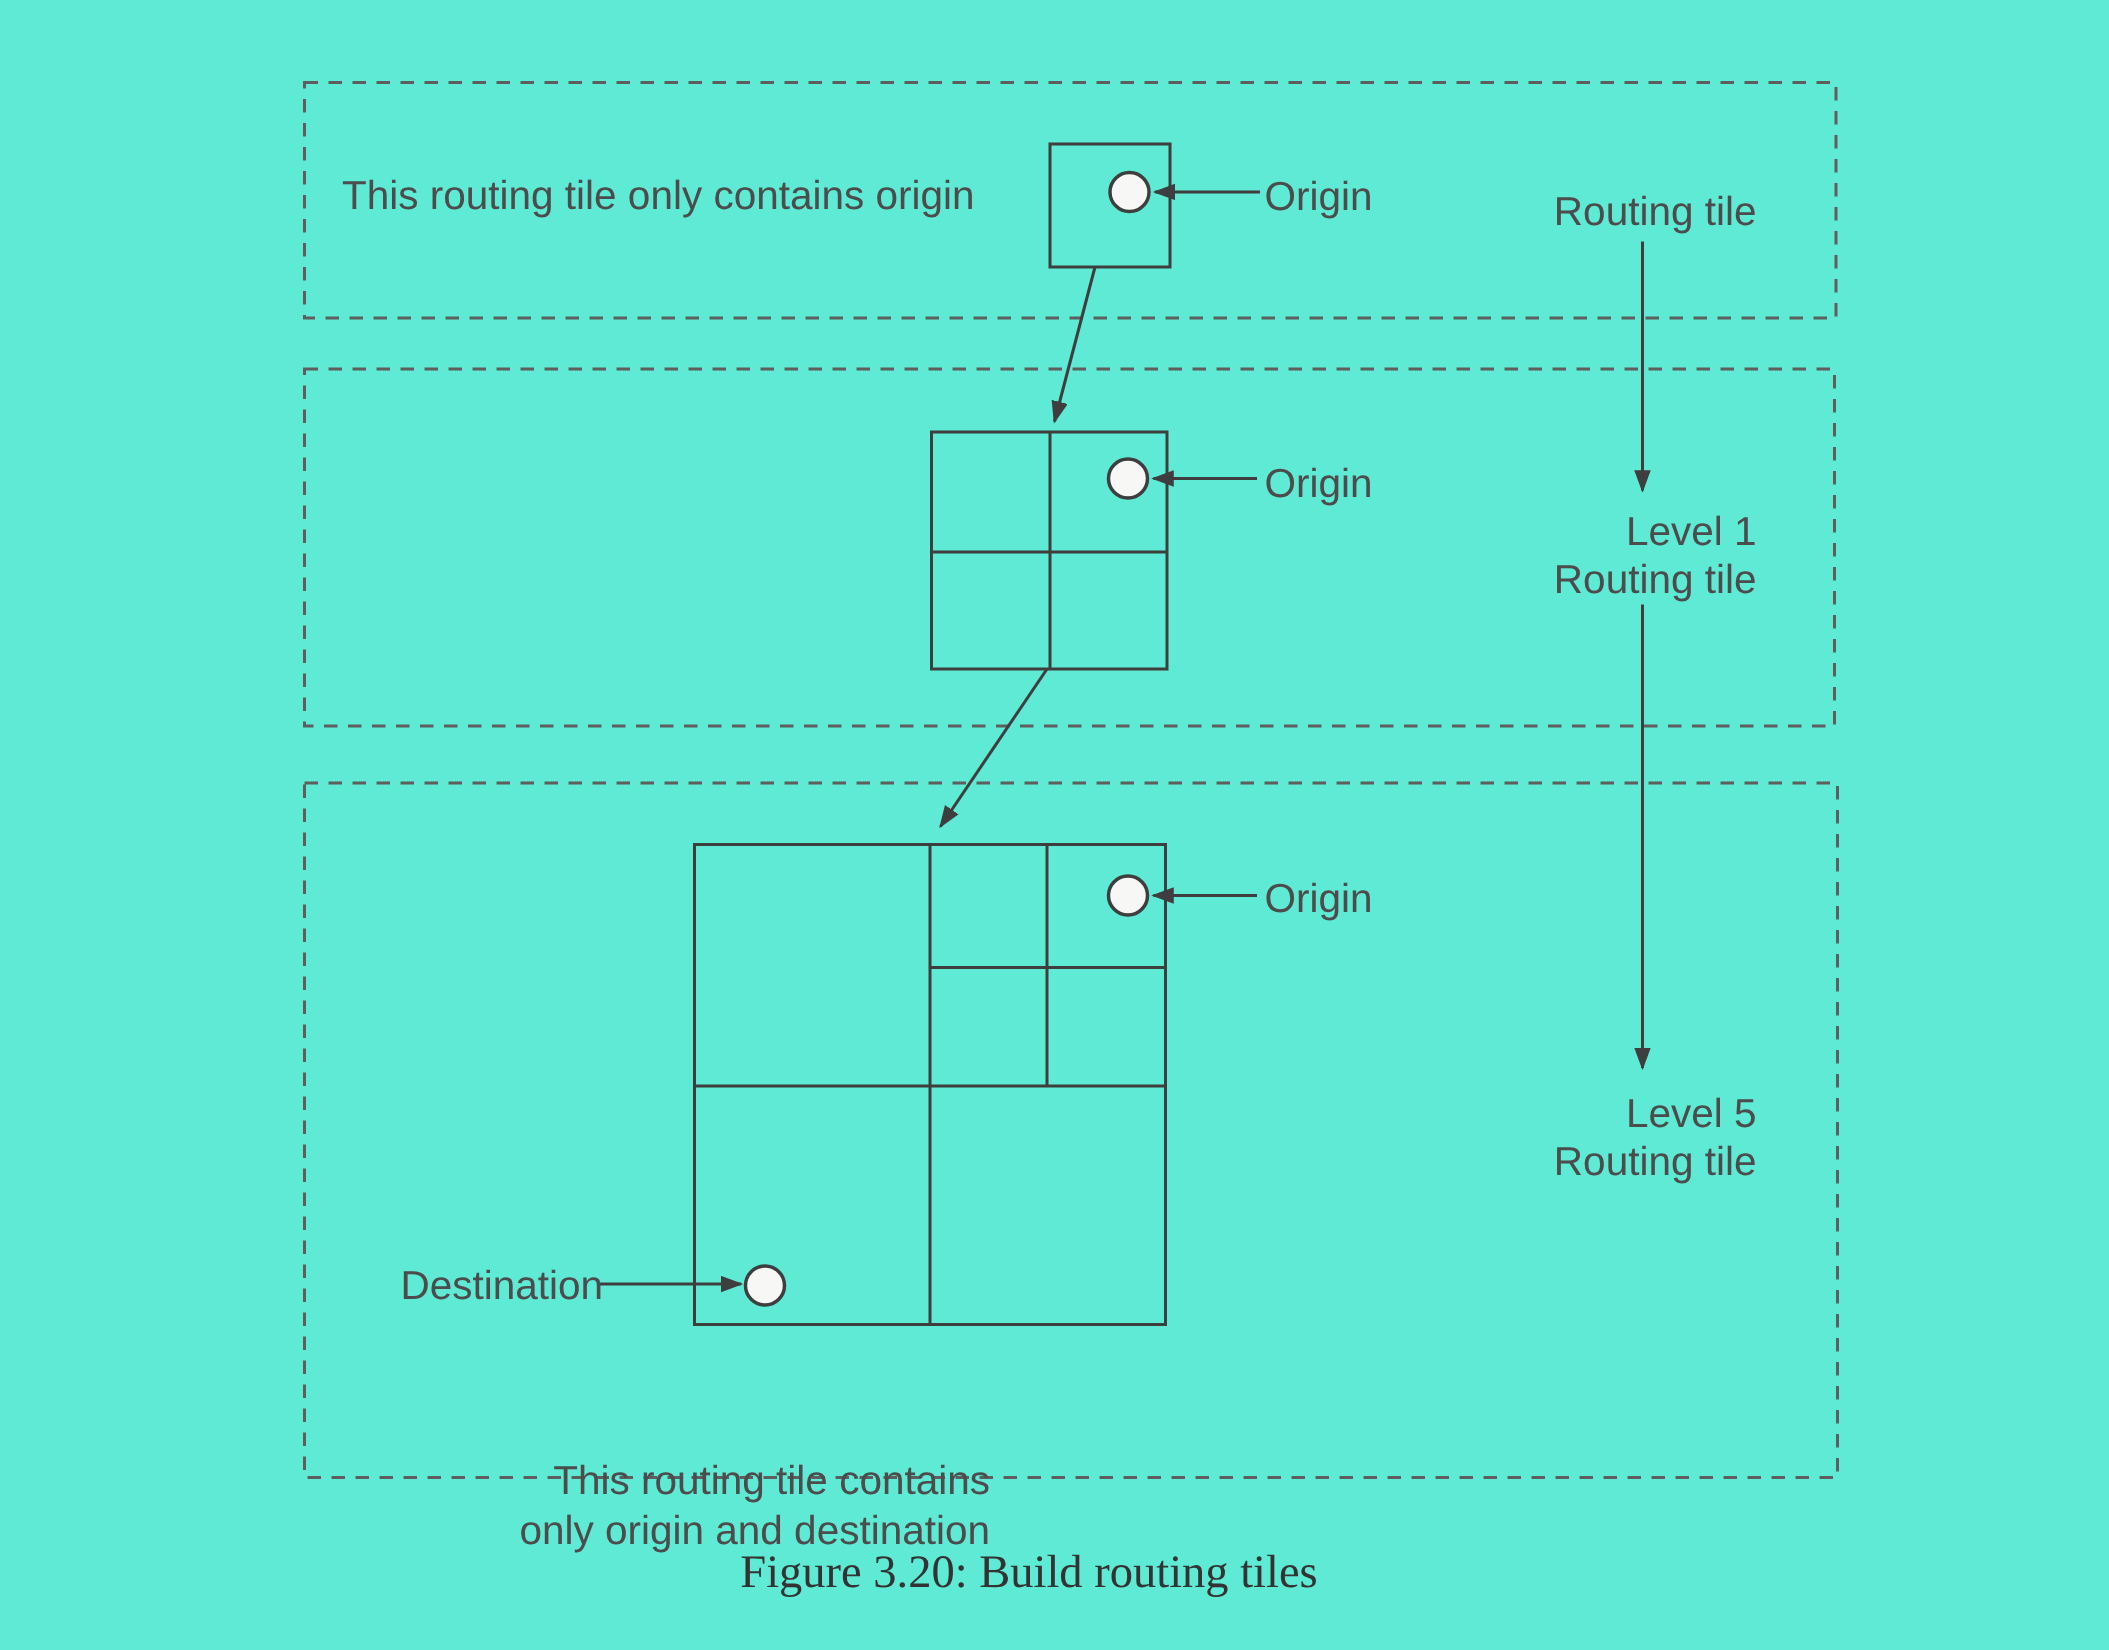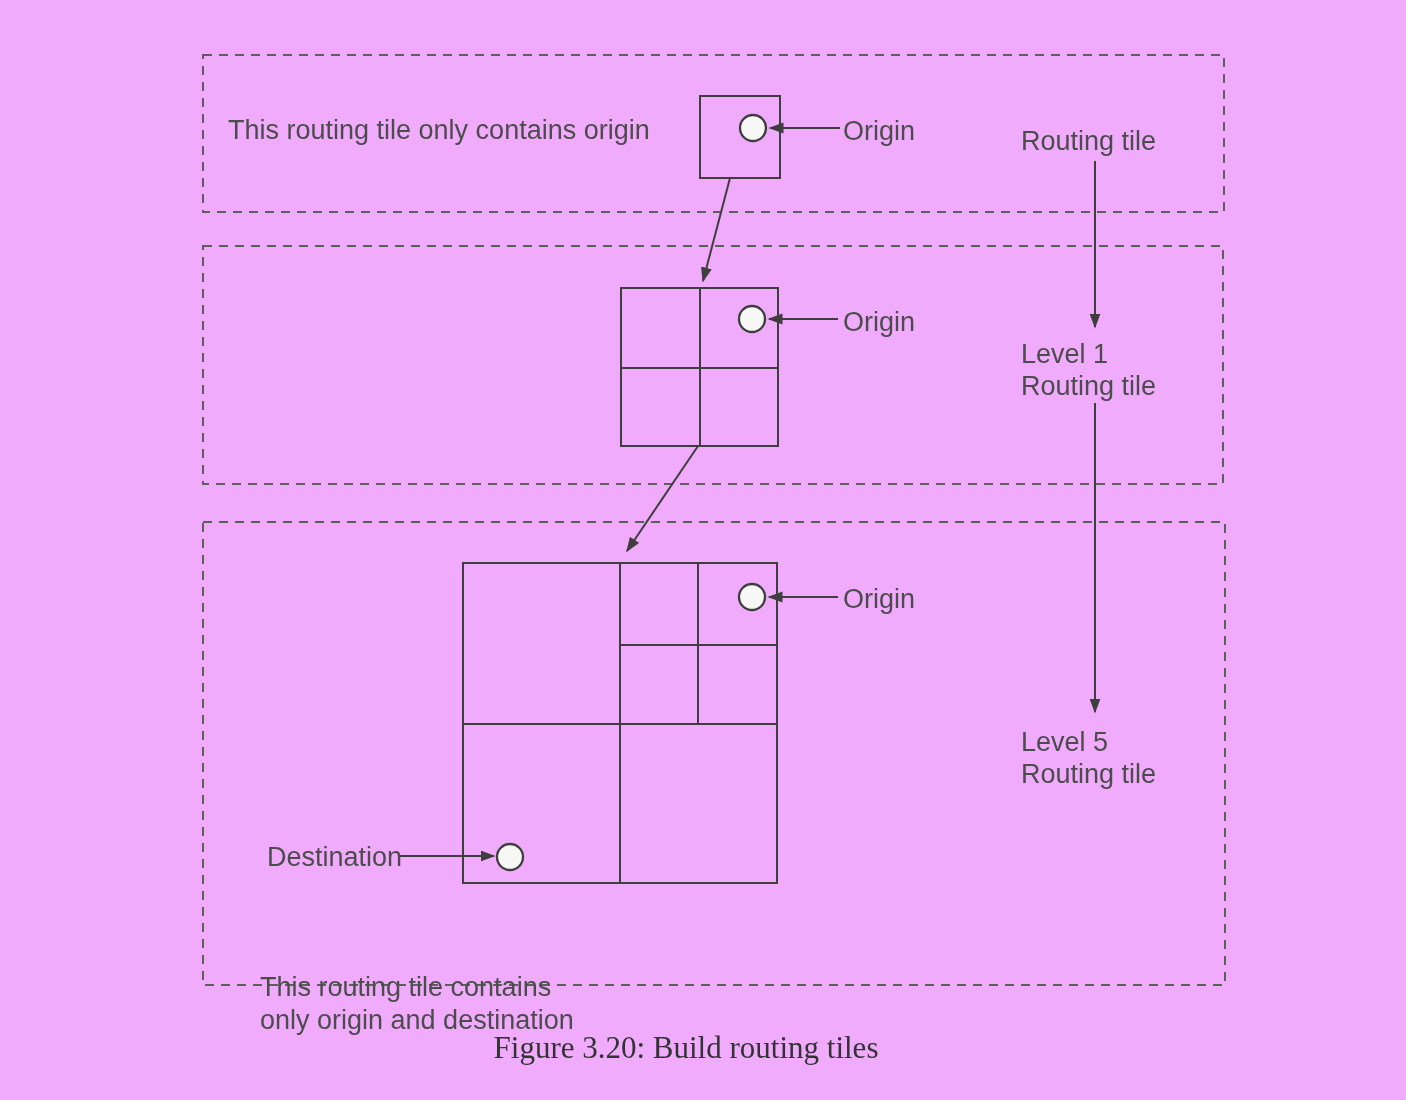--- a/index.html
+++ b/index.html
@@ -4,39 +4,39 @@
 <style>
   html, body {
     margin: 0;
     padding: 0;
     background: #ffffff;
   }
   .page {
     position: relative;
     width: 1406px;
     height: 1100px;
-    background: #f0abfc;
+    background: #5eead4;
     overflow: hidden;
     font-family: "Liberation Sans", sans-serif;
   }
   .art {
     position: absolute;
     left: 0;
     top: 0;
   }
   .label {
     position: absolute;
     font-family: "Liberation Sans", sans-serif;
     font-size: 27px;
     color: #4c4c4c;
     white-space: nowrap;
     line-height: 32px;
   }
   .label.center {
-    text-align: left;
+    text-align: right;
     white-space: normal;
   }
   .caption {
     position: absolute;
     font-family: "Liberation Serif", serif;
     font-size: 31px;
     color: #333333;
     text-align: center;
   }
 </style>

